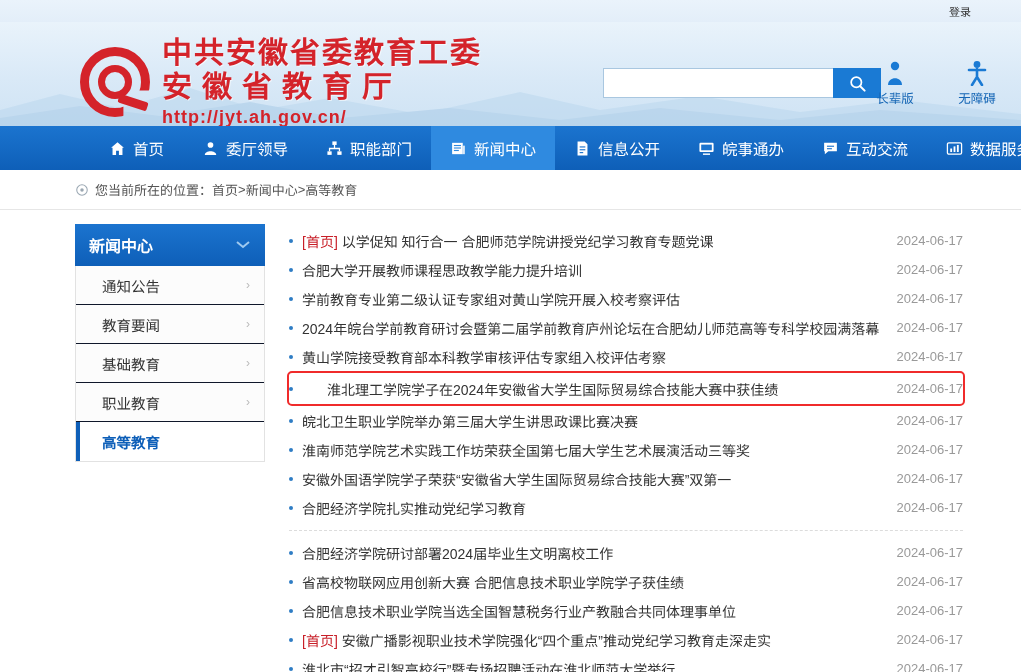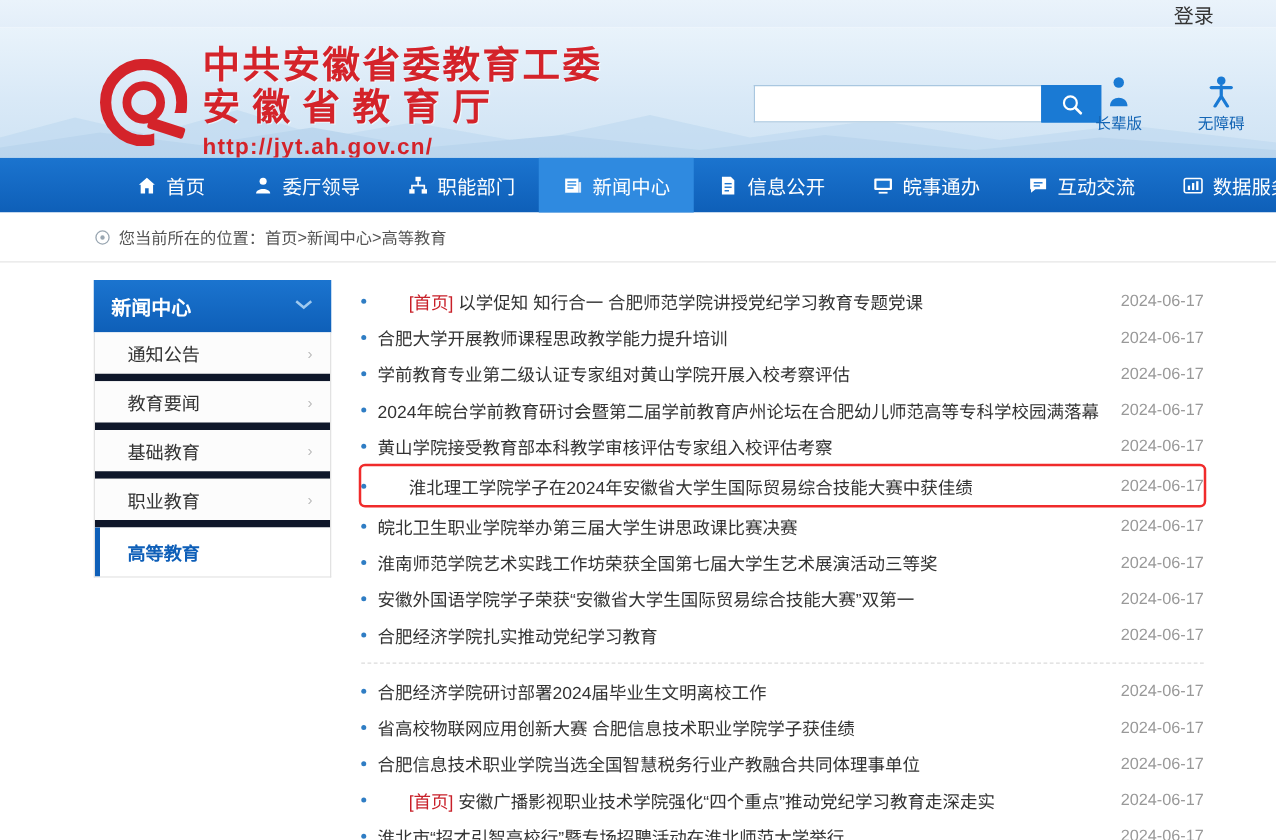--- a/index.html
+++ b/index.html
@@ -10,21 +10,21 @@
     background: #ffffff;
     overflow: hidden;
   }
 
   
   .topbar {
     height: 22px;
     background: linear-gradient(180deg,#eaf3fb 0%, #e3eef9 100%);
     display: flex; align-items: center; justify-content: flex-end;
     padding-right: 50px;
-    font-size: 16px; color: #333;
+    font-size: 11px; color: #333;
   }
   .topbar a { color: #333; text-decoration: none; }
 
   
   .header {
     position: relative;
     height: 104px;
     background: linear-gradient(180deg,#e9f3fb 0%, #d9e9f7 55%, #cfe3f4 100%);
     overflow: hidden;
   }
@@ -152,21 +152,21 @@
     color: #fff; font-size: 16px; font-weight: bold;
     display: flex; align-items: center; justify-content: space-between;
     padding: 0 14px;
   }
   .side-list { border: 1px solid #e2e2e2; border-top: none; background:#fafafa; }
   .side-item {
     height: 39px;
     display: flex; align-items: center; justify-content: space-between;
     padding: 0 14px 0 26px;
     font-size: 14.5px; color: #333;
-    border-bottom: 6px solid #0f172a;
+    border-bottom: 1px solid #0f172a;
     background: #fcfcfc;
     cursor: pointer;
     position: relative;
   }
   .side-item:last-child { border-bottom: none; }
   .side-item.active { color: #0e5fb8; font-weight: bold; background:#fff; }
   .side-item.active::before {
     content:""; position:absolute; left:0; top:0; bottom:0; width:4px; background:#0e5fb8;
   }
   .side-item .arrow { color:#bbb; font-size: 12px; }
@@ -177,21 +177,21 @@
     display: flex; align-items: center;
     height: 29px;
     font-size: 14px; color: #333;
     position: relative;
   }
   .news-row .dot {
     width: 4px; height: 4px; background: #2f7dc4; border-radius: 50%;
     margin-right: 9px; flex: 0 0 auto;
   }
   .news-row .title { flex: 1 1 auto; white-space: nowrap; overflow: hidden; text-overflow: ellipsis; cursor: pointer; }
-  .news-row .title .tag { color: #c81f28; margin-left: 25px; }
+  .news-row .title .tag { color: #c81f28; }
   .news-row .date { flex: 0 0 auto; color: #999; font-size: 13px; margin-left: 12px; }
   .news-sep { border-top: 1px dashed #dcdcdc; margin: 8px 0 7px 0; }
 
   .news-row.highlight {
     outline: 2px solid #f02b2b;
     border-radius: 3px;
     height: 31px;
     margin: 2px 0;
     gap: 24px;
   }

